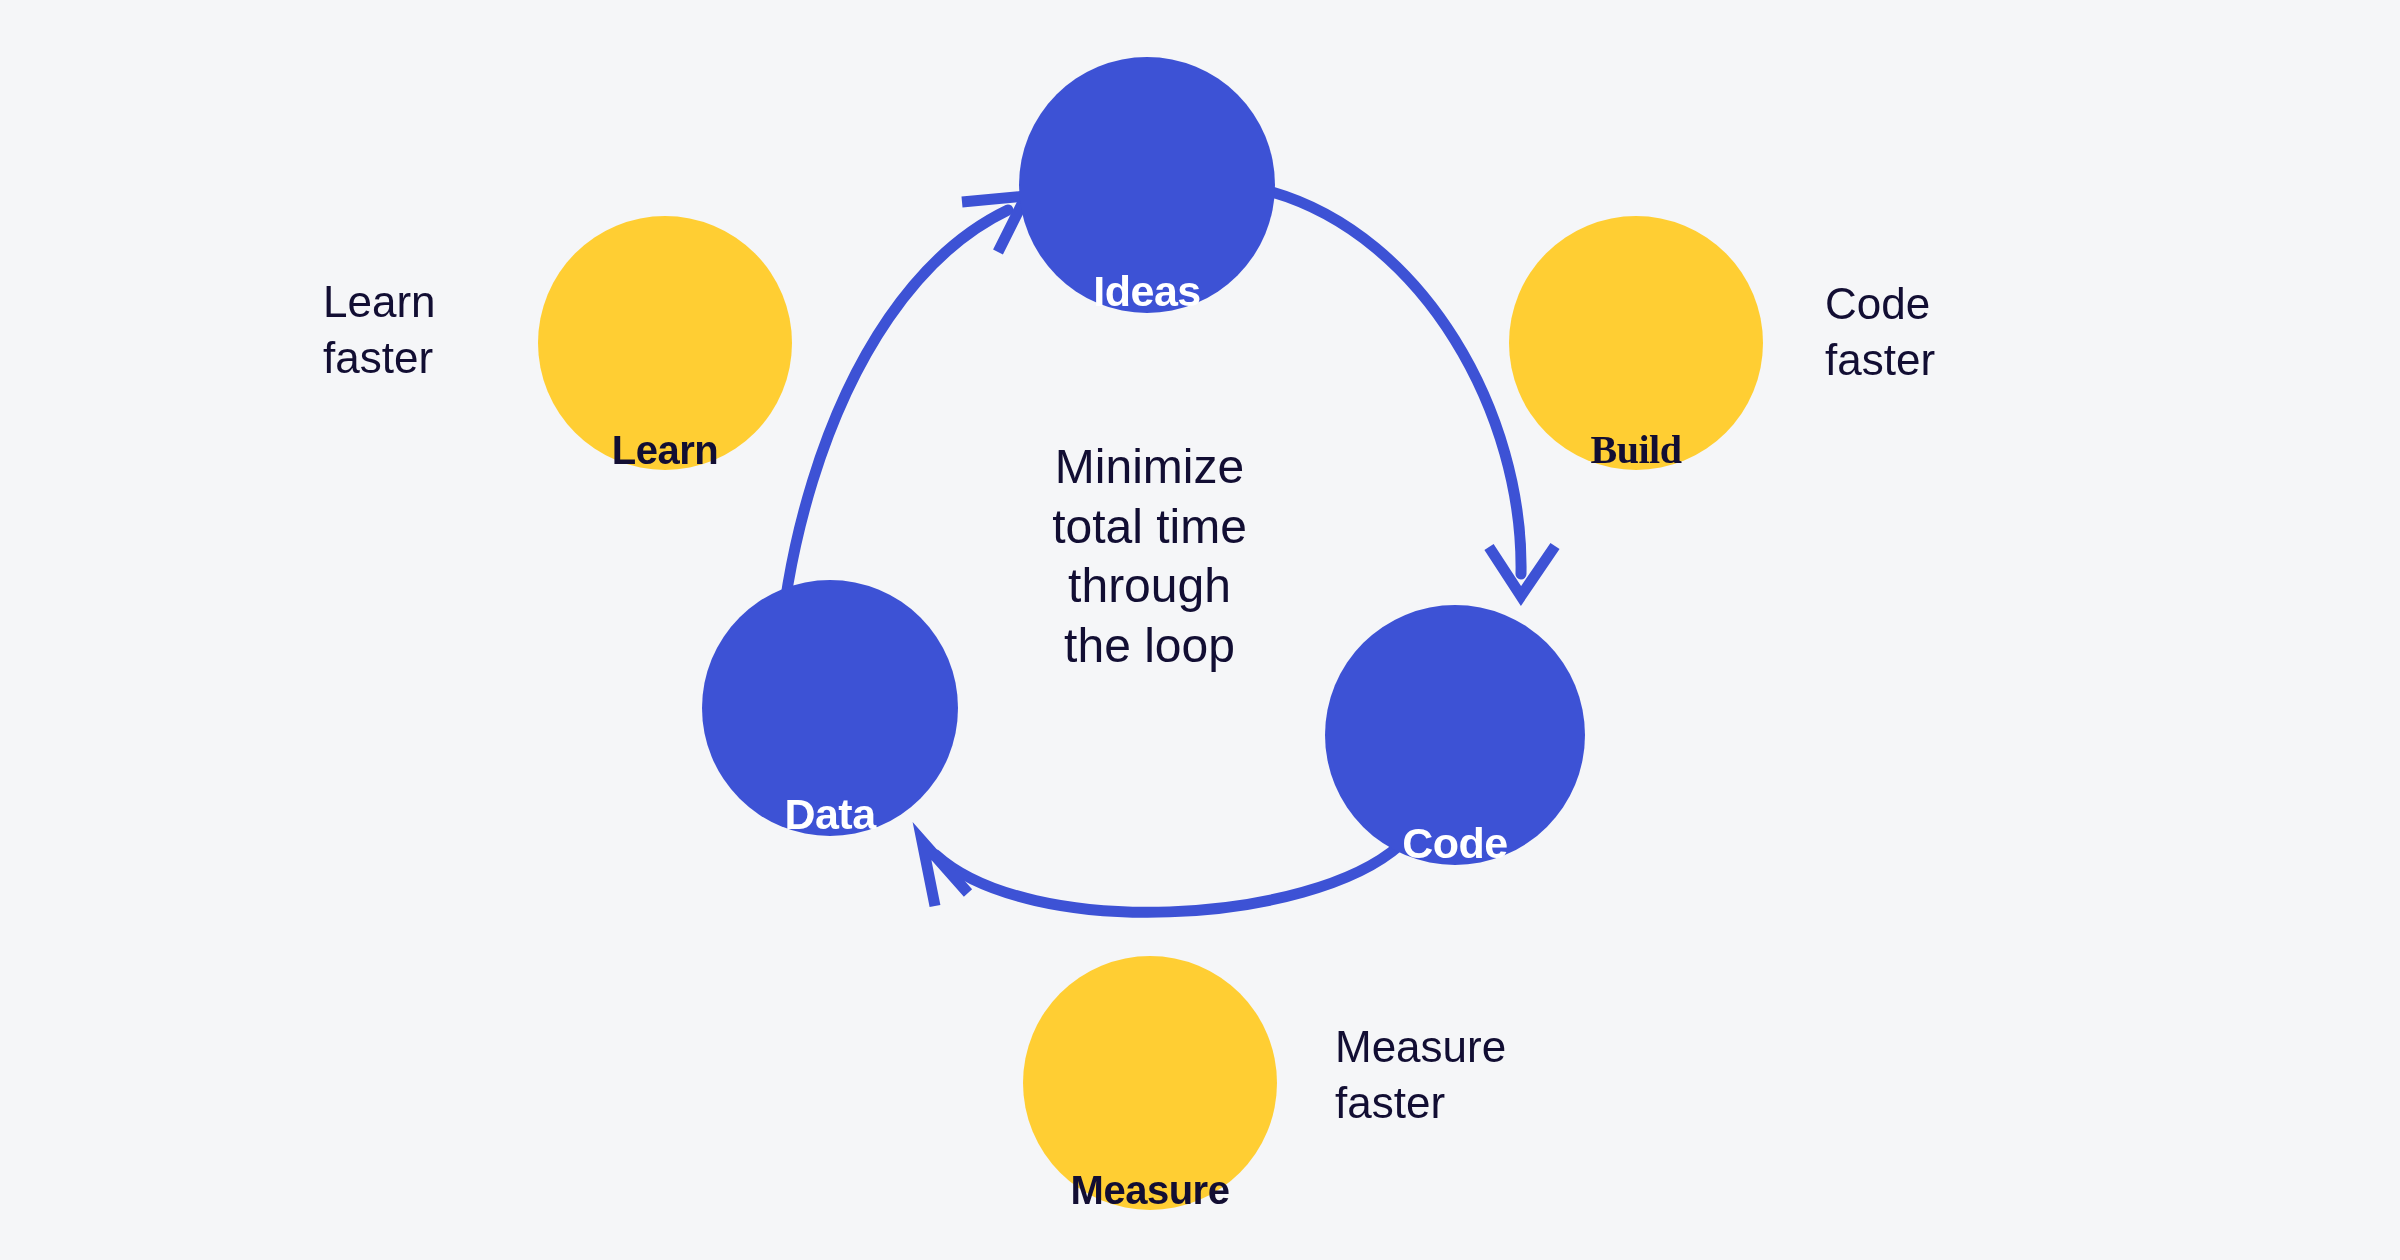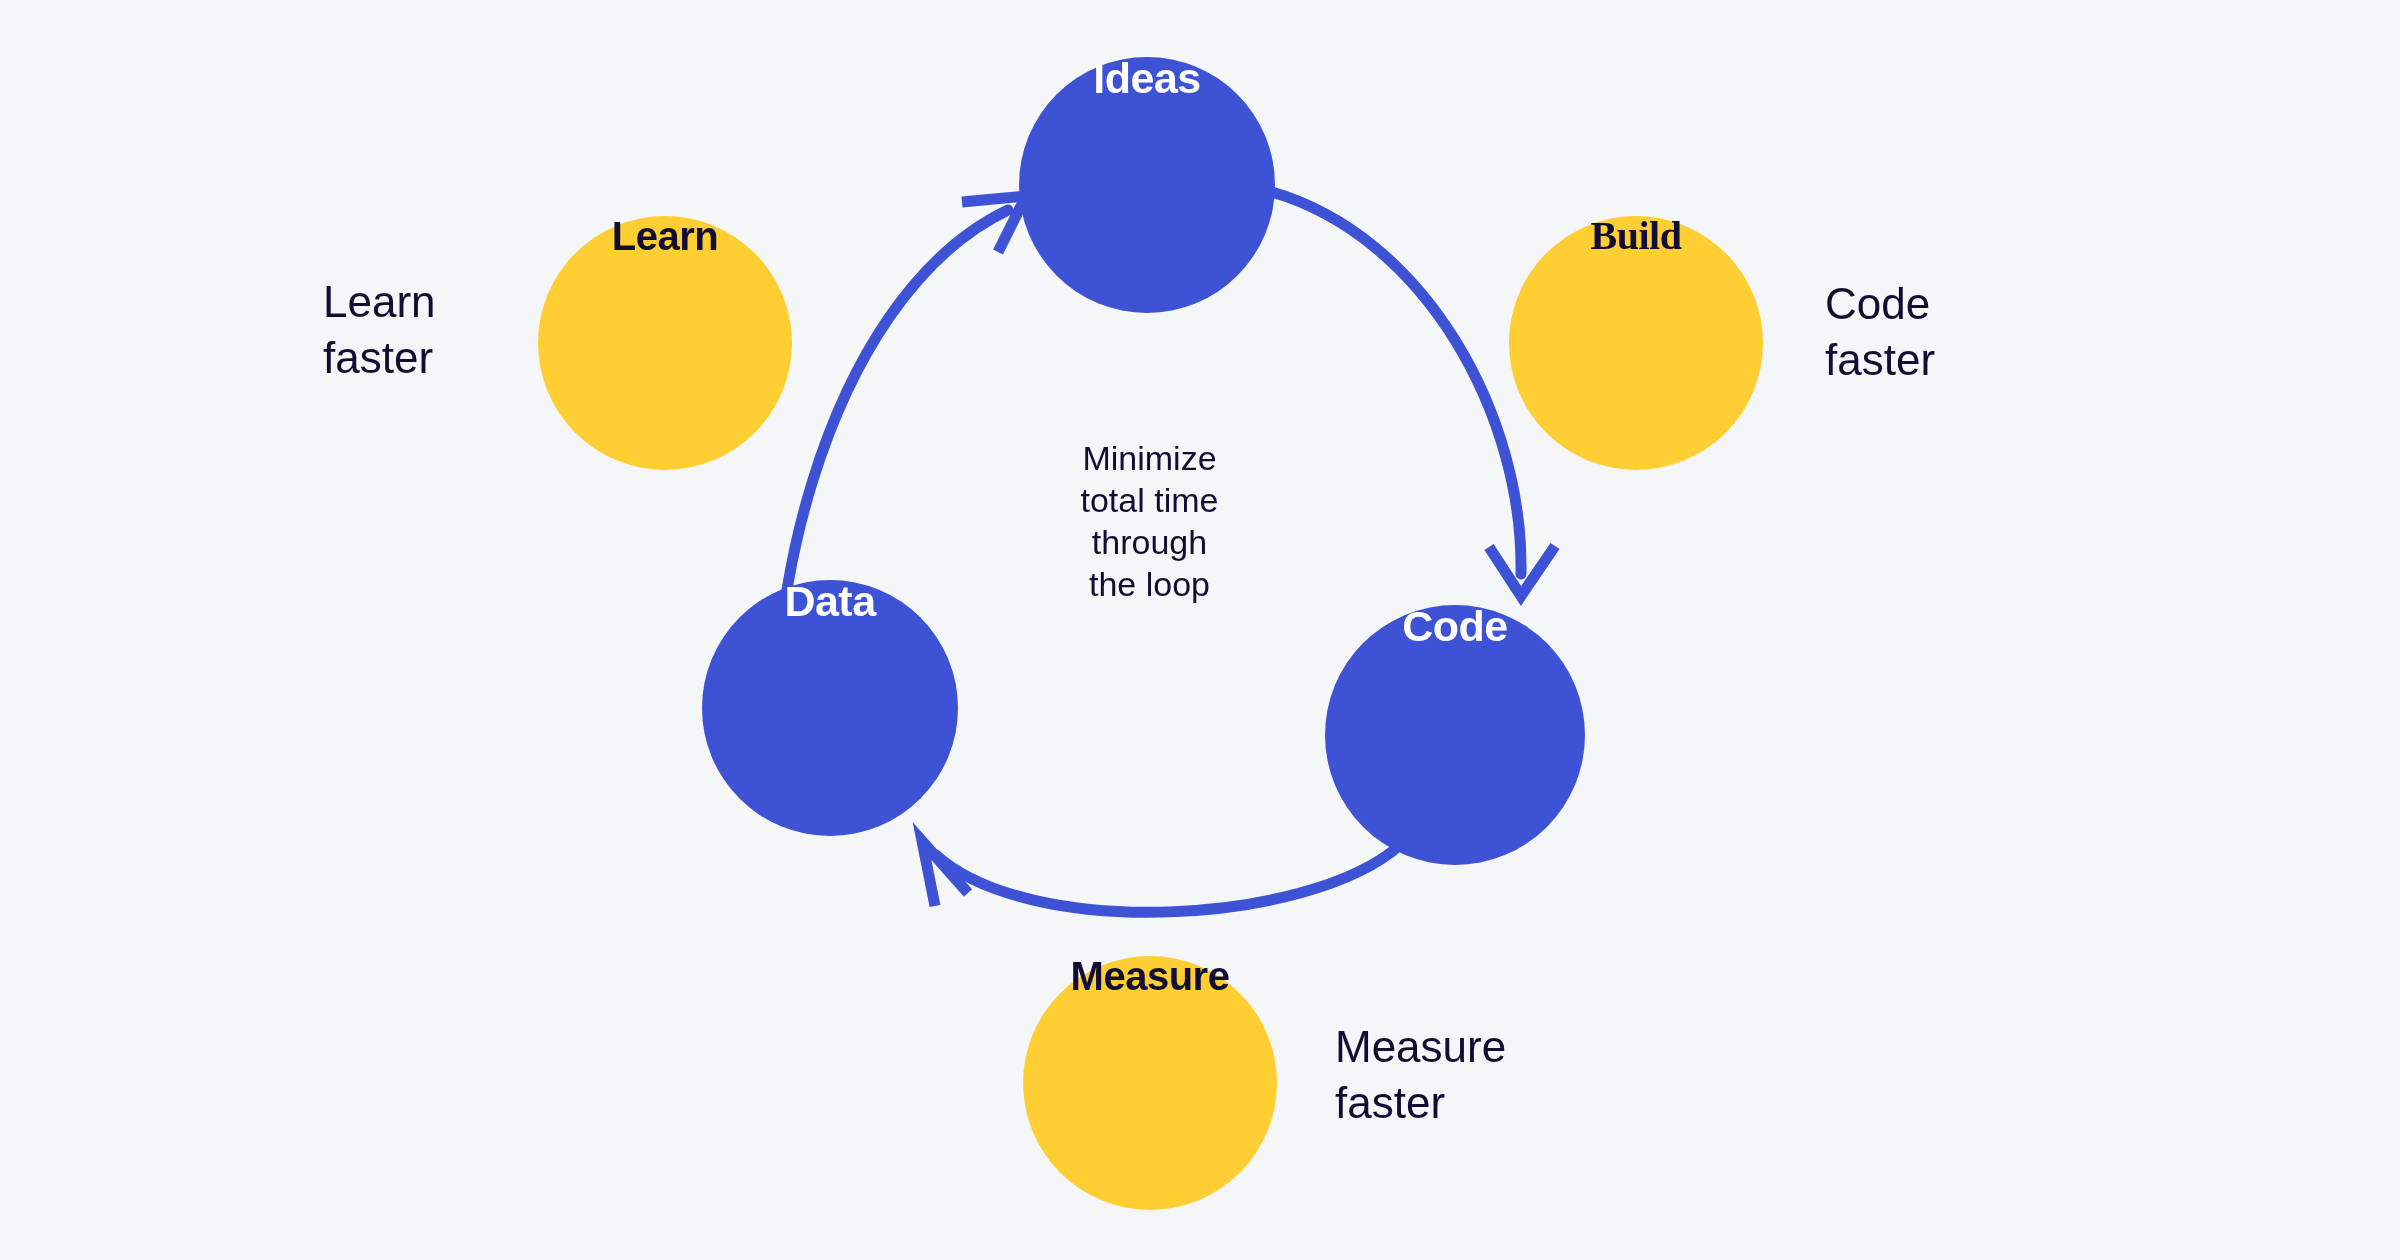--- a/index.html
+++ b/index.html
@@ -22,21 +22,21 @@
     position: absolute;
     left: 0;
     top: 0;
     width: 2400px;
     height: 1260px;
   }
   .node {
     position: absolute;
     border-radius: 50%;
     display: flex;
-    align-items: flex-start;
+    align-items: flex-end;
     justify-content: center;
     box-sizing: border-box;
   }
   .node-label {
     font-weight: bold;
     letter-spacing: -0.5px;
     white-space: nowrap;
     line-height: 1;
   }
   .node-blue { background: #3d52d5; }
@@ -65,21 +65,21 @@
   #caption-build   { left: 1825px; top: 276px; text-align: left; }
   #caption-measure { left: 1335px; top: 1019px; text-align: left; }
 
   #center-text {
     position: absolute;
     left: 962px;
     top: 437px;
     width: 375px;
     text-align: center;
     color: #120e33;
-    font-size: 34px;
+    font-size: 48px;
     line-height: 1.24;
     white-space: pre-line;
   }
 </style>
 </head>
 <body>
 
 <div id="canvas">
 
   <svg id="loop-svg" viewBox="0 0 2400 1260">

